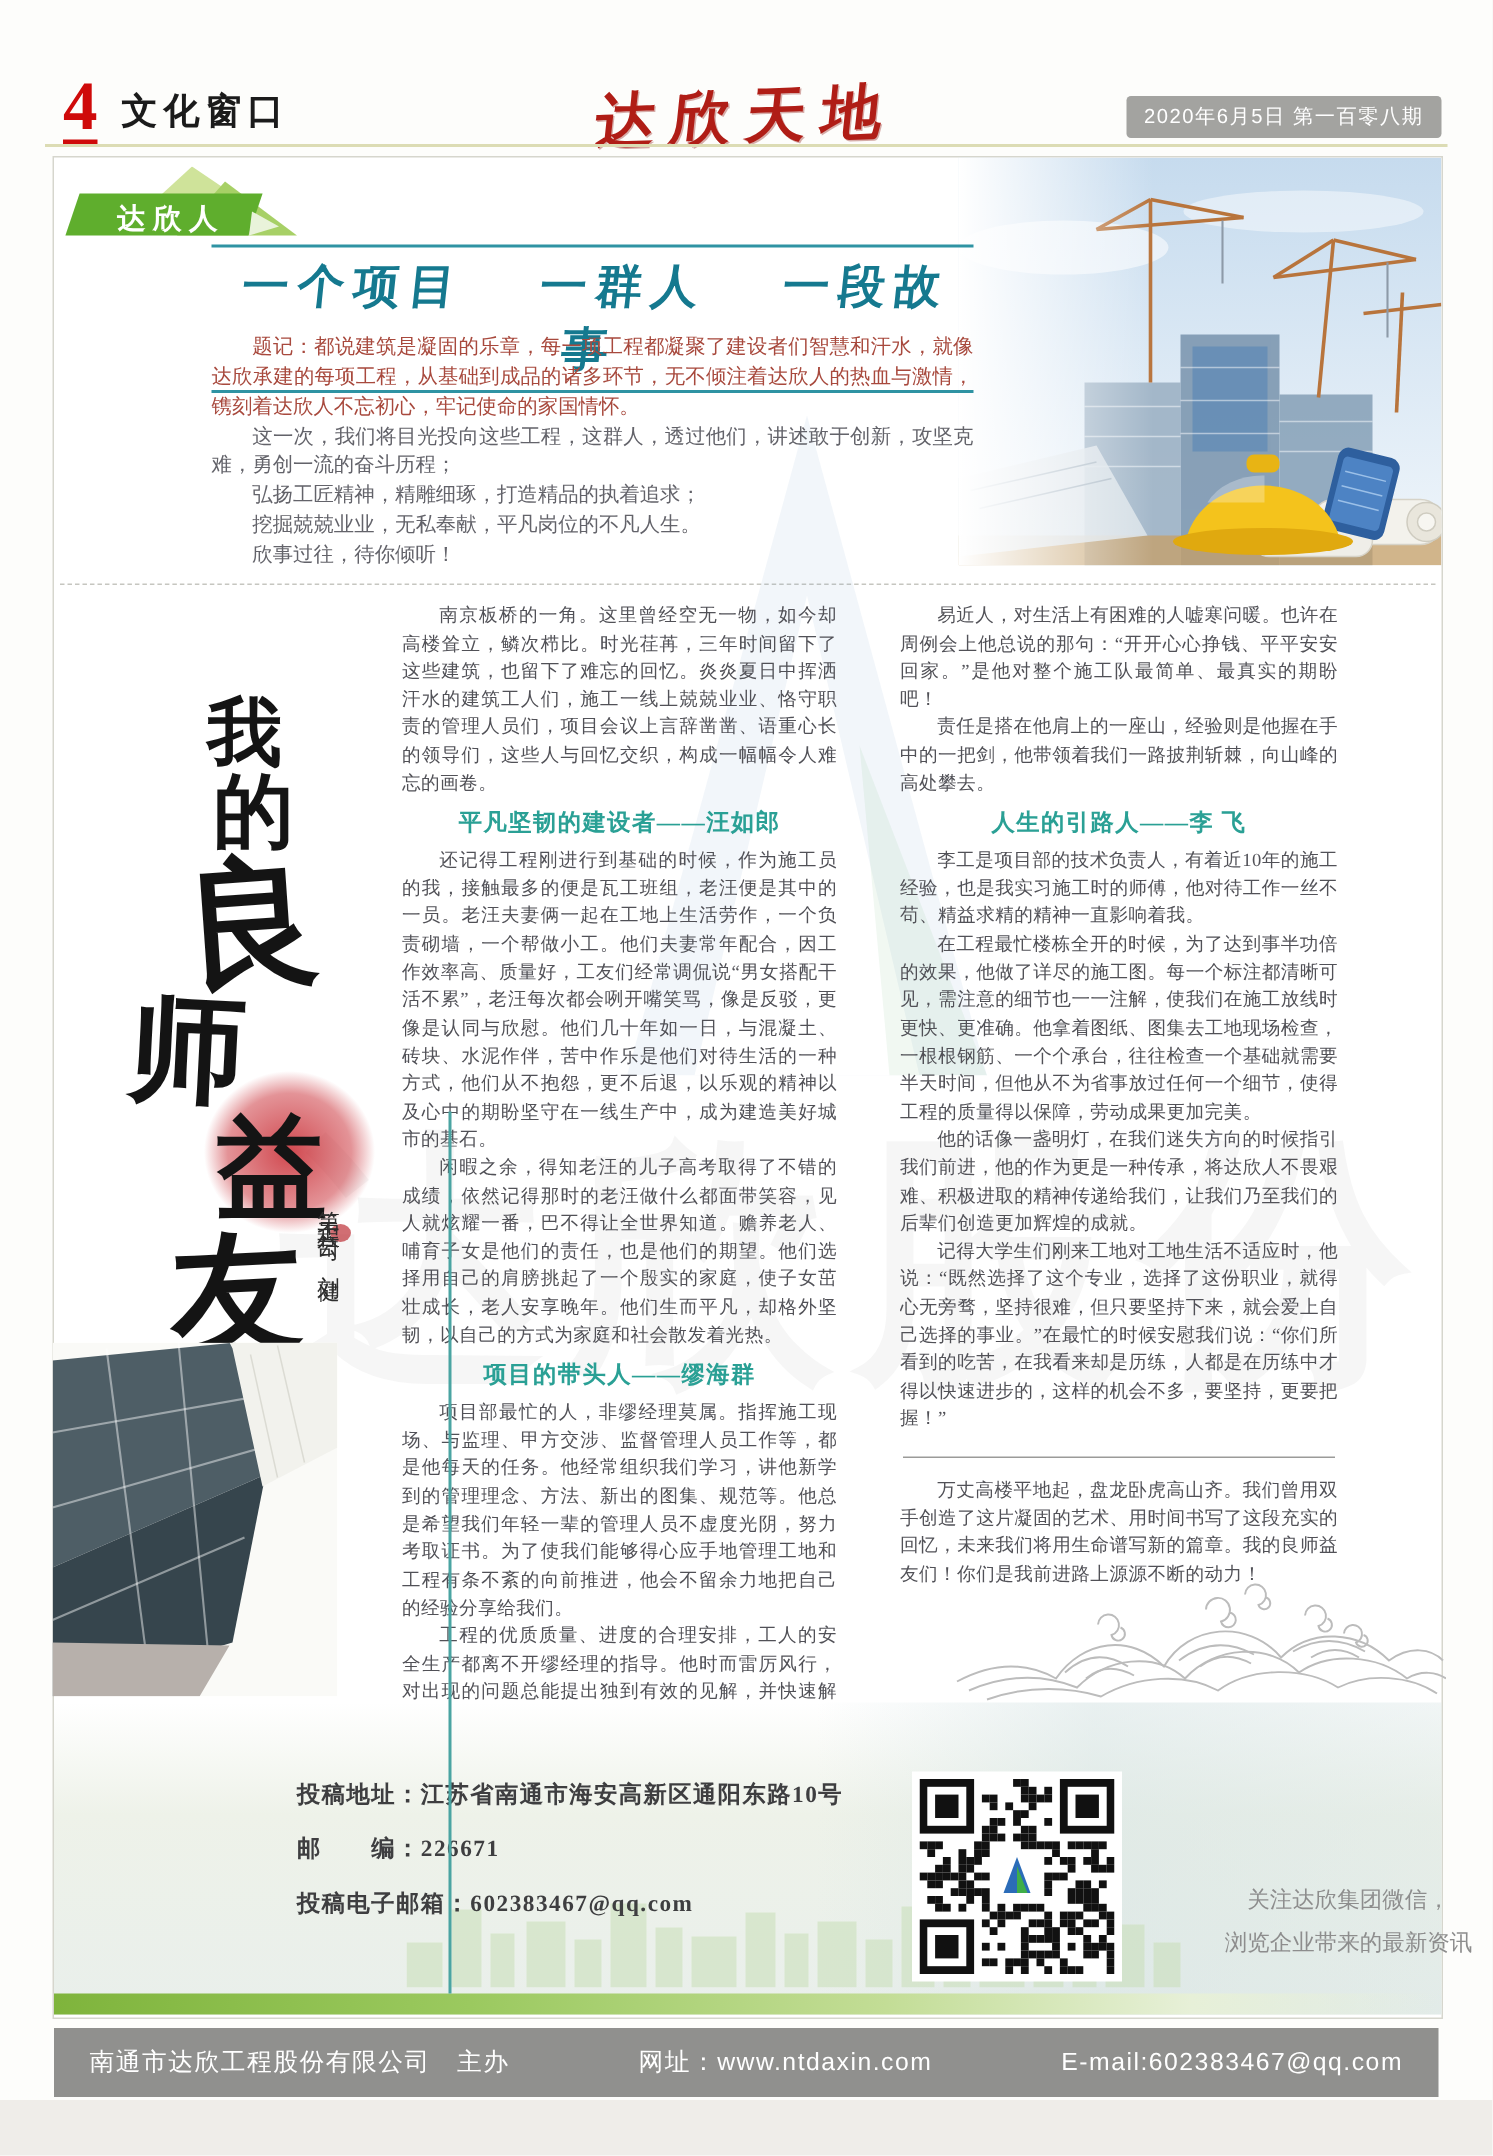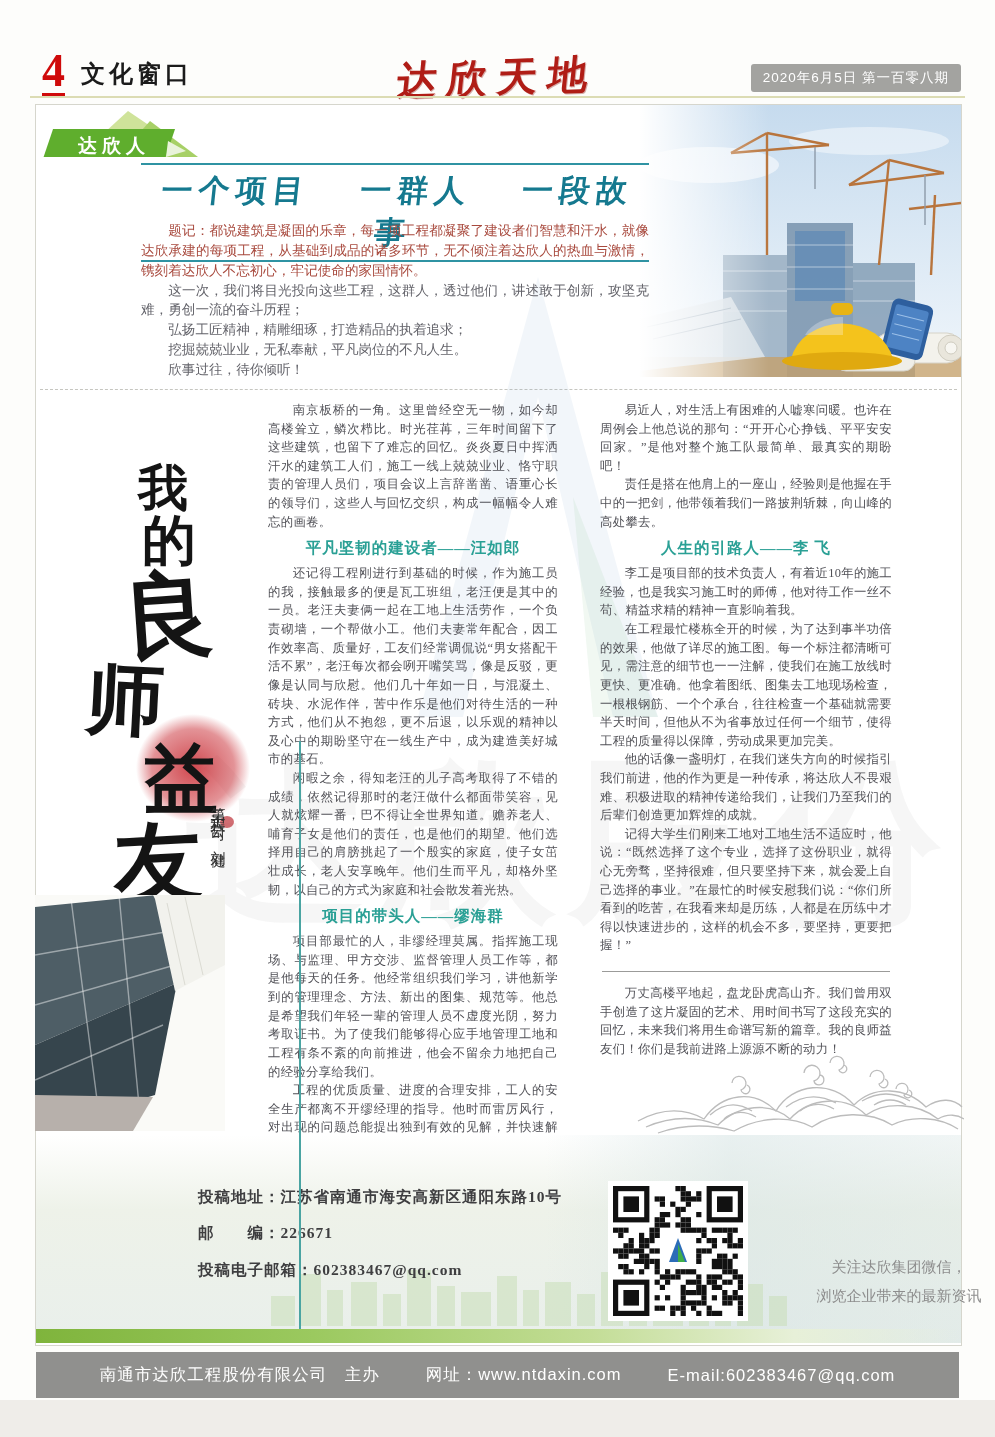--- a/index.html
+++ b/index.html
@@ -123,21 +123,21 @@
     font-size:15px;color:#8d8d8d;line-height:1.9;padding-left:41px;}
   .city{position:absolute;left:235px;bottom:13px;z-index:1;opacity:.55;}
   .grass{
     position:absolute;left:0;right:0;bottom:0;height:14px;z-index:2;
     background:linear-gradient(90deg,#7fb43c 0%,#9bc95f 30%,#c3dd96 60%,#e7f0d8 82%,rgba(255,255,255,0) 100%);
   }
 
   
   .bottom-bar{
     position:absolute;left:36px;top:1352px;width:923px;height:46px;background:#90908e;
-    display:flex;align-items:center;justify-content:center;gap:46px;
+    display:flex;align-items:center;justify-content:center;gap:86px;
     color:#ffffff;font-family:"Liberation Sans",sans-serif;font-size:16.5px;letter-spacing:1px;z-index:5;
   }
 </style>
 </head>
 <body>
 
 <div class="page">
 
   <div class="hdr-left">
     <span class="page-no">4</span>

